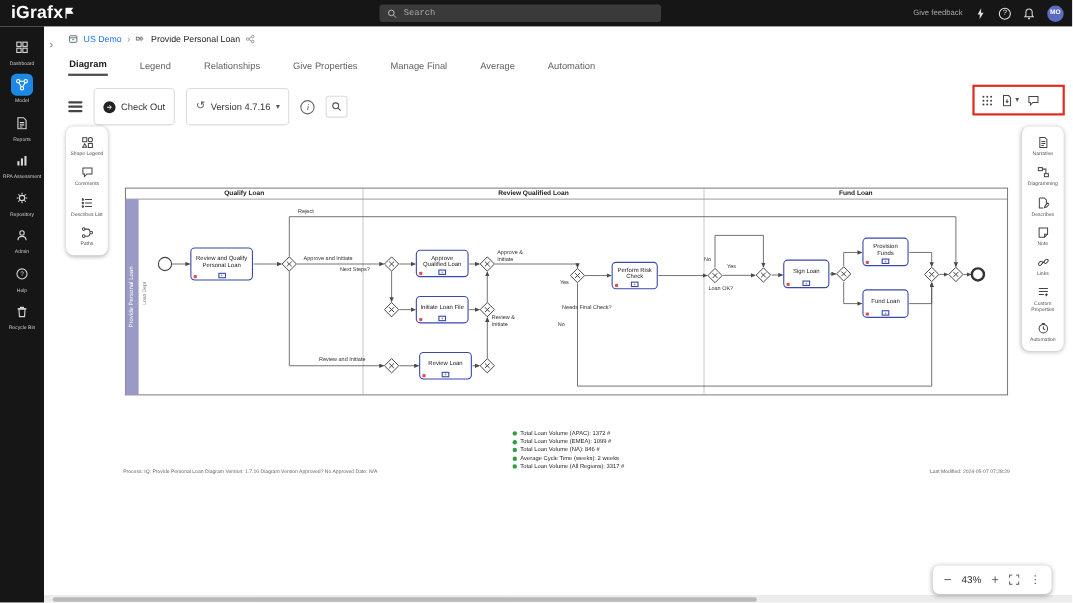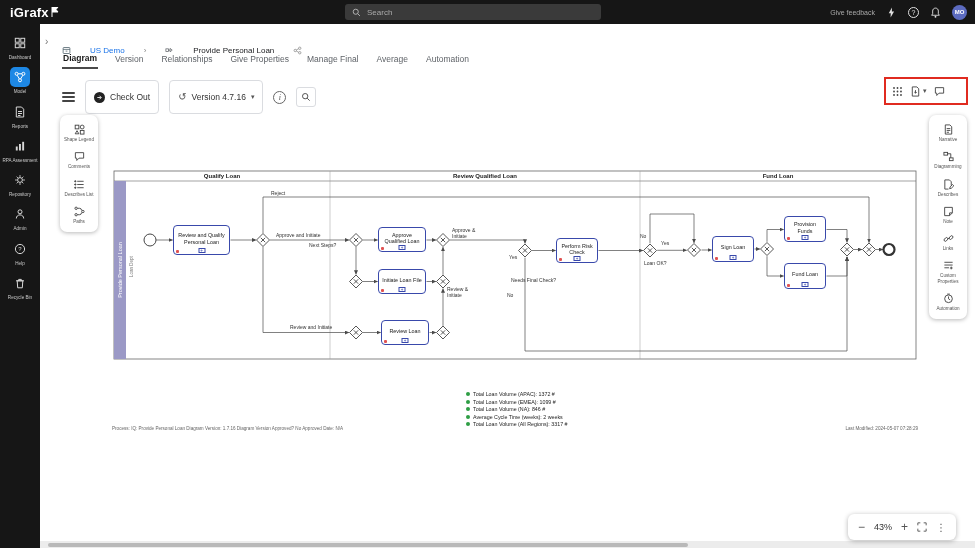--- a/index.html
+++ b/index.html
@@ -3,51 +3,51 @@
 <meta charset="utf-8">
 <style>
   *{margin:0;padding:0;box-sizing:border-box}
   body{font-family:"Liberation Sans",sans-serif;background:#fff;width:975px;height:548px;overflow:hidden}
   #app{position:relative;width:975px;height:548px;background:#fff;overflow:hidden}
   svg{display:block}
 
   
   .topbar{position:absolute;left:0;top:0;width:975px;height:24px;background:#161616;z-index:40}
   .logo-wrap{position:absolute;left:10px;top:0;height:24px;display:flex;align-items:center;gap:2px}
-  .logo{color:#fff;font-weight:bold;font-size:13px;letter-spacing:.2px}
+  .logo{color:#fff;font-weight:bold;font-size:16px;letter-spacing:.2px}
   .flag{width:8px;height:10px}
   .search{position:absolute;left:345px;top:4px;width:256px;height:16px;background:#3a3a3a;border-radius:3px;display:flex;align-items:center;gap:6px;padding:0 7px}
   .search svg{width:9px;height:9px;color:#bbb}
-  .search input{background:transparent;border:none;outline:none;color:#ddd;font-size:8px;width:200px;font-family:Liberation Sans, sans-serif}
+  .search input{background:transparent;border:none;outline:none;color:#ddd;font-size:8px;width:200px;font-family:Liberation Mono, monospace}
   .search input::placeholder{color:#aaa}
   .topbar-right{position:absolute;right:8px;top:0;height:24px;display:flex;align-items:center;gap:11px}
   .feedback{font-size:7px;color:#a9a9a9;cursor:pointer}
   .tb-ic{width:11px;height:11px;color:#e0e0e0;cursor:pointer}
   .help-circle{width:11px;height:11px;border:1px solid #e0e0e0;border-radius:50%;color:#e0e0e0;font-size:7px;display:flex;align-items:center;justify-content:center;cursor:pointer}
   .avatar{width:15px;height:15px;border-radius:50%;background:#5c6bc0;color:#fff;font-size:6px;font-weight:bold;display:flex;align-items:center;justify-content:center;cursor:pointer}
 
   
   .sidenav{position:absolute;left:0;top:24px;width:40px;height:524px;background:#161616;display:flex;flex-direction:column;align-items:center;padding-top:5px;z-index:40}
   .nav-item{width:40px;display:flex;flex-direction:column;align-items:center;padding:4px 1px 3px;cursor:pointer;color:#d8d8d8}
   .nav-ic{width:20px;height:20px;display:flex;align-items:center;justify-content:center}
   .nav-ic svg{width:12px;height:12px}
   .nav-item.active{color:#fff}
   .nav-item.active .nav-ic{background:#1e88e5;border-radius:5px}
   .nav-label{font-size:4.6px;color:#c9c9c9;margin-top:2px;text-align:center;line-height:1.15}
 
   
   .main{position:absolute;left:40px;top:24px;width:935px;height:524px;background:#fff}
   .collapse{position:absolute;left:5px;top:12px;font-size:10px;color:#777;cursor:pointer}
-  .breadcrumb{position:absolute;left:22px;top:22px;display:flex;align-items:flex-end;gap:19px;font-size:8px}
+  .breadcrumb{position:absolute;left:22px;top:7px;display:flex;align-items:flex-end;gap:5px;font-size:8px}
   .breadcrumb svg{width:9px;height:9px}
   .bc-link{color:#1a73e8;cursor:pointer}
   .bc-sep{color:#888}
   .bc-current{color:#202124}
 
-  .tabs{position:absolute;left:22px;top:27px;display:flex;gap:16px;font-size:8.5px;color:#5f6368;align-items:center;height:18px}
+  .tabs{position:absolute;left:22px;top:27px;display:flex;gap:28px;font-size:8.5px;color:#5f6368;align-items:flex-end;height:18px}
   .tab{padding:2px 1px 4px;cursor:pointer;white-space:nowrap}
   .tab.active{color:#1a1a1a;font-weight:bold;border-bottom:2px solid #4a4a4a}
 
   .toolbar{position:absolute;left:22px;top:56px;display:flex;align-items:center;gap:10px}
   .menu-icon{width:13px;display:flex;flex-direction:column;gap:2.5px;cursor:pointer}
   .menu-icon i{height:1.5px;background:#444;border-radius:1px;display:block}
   .btn{display:flex;align-items:center;gap:5px;border:1px solid #dadce0;border-radius:4px;background:#fff;height:20px;padding:16px 8px;font-size:8.5px;color:#333;cursor:pointer;white-space:nowrap}
   .checkout-ic{width:11px;height:11px;border-radius:50%;background:#222;display:flex;align-items:center;justify-content:center}
   .checkout-ic svg{width:7px;height:7px;color:#fff}
   .caret{font-size:7px;color:#555}
@@ -250,21 +250,21 @@
             <circle cx="3" cy="6" r="1.6"></circle>
             <circle cx="9" cy="3" r="1.6"></circle>
             <circle cx="9" cy="9" r="1.6"></circle>
             <path d="M4.4 5.3L7.6 3.6M4.4 6.7l3.2 1.7"></path>
           </g>
         </svg>
     </div>
 
     <div class="tabs">
       <span class="tab active">Diagram</span>
-      <span class="tab">Version</span>
+      <span class="tab">Legend</span>
       <span class="tab">Relationships</span>
       <span class="tab">Give Properties</span>
       <span class="tab">Manage Final</span>
       <span class="tab">Average</span>
       <span class="tab">Automation</span>
     </div>
 
     <div class="toolbar">
       <span class="menu-icon">
           <i></i>

